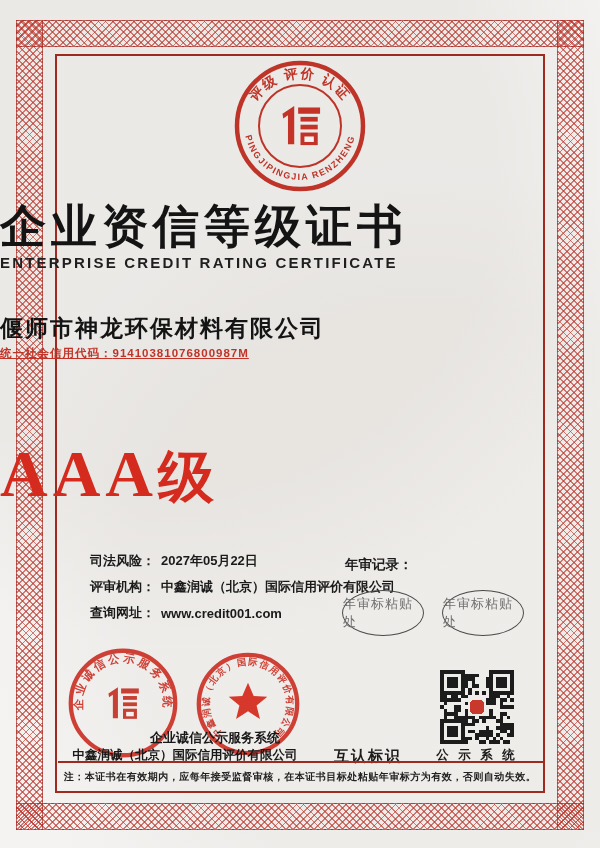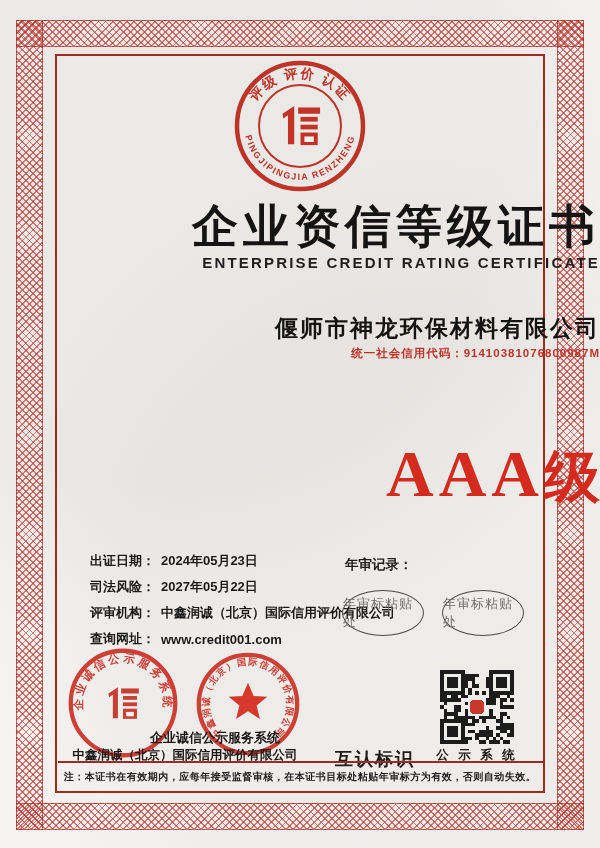--- a/index.html
+++ b/index.html
@@ -20,31 +20,31 @@
   .band-top{left:16px;right:16px;top:20px;height:25px;border-top:1.5px solid rgba(168,40,34,.7);border-bottom:1.5px solid rgba(168,40,34,.7);}
   .band-bottom{left:16px;right:16px;bottom:18px;height:25px;border-top:1.5px solid rgba(168,40,34,.7);border-bottom:1.5px solid rgba(168,40,34,.7);}
   .band-left{top:20px;bottom:18px;left:16px;width:25px;border-left:1.5px solid rgba(168,40,34,.7);border-right:1.5px solid rgba(168,40,34,.7);}
   .band-right{top:20px;bottom:18px;right:16px;width:25px;border-left:1.5px solid rgba(168,40,34,.7);border-right:1.5px solid rgba(168,40,34,.7);}
   .frame{position:absolute;left:55px;right:55px;top:54px;bottom:55px;border:2.5px solid #9e2a20;}
   .note-strip{position:absolute;left:57.5px;right:57.5px;bottom:57.5px;height:28px;border-top:2.5px solid #9e2a20;
     display:flex;align-items:center;justify-content:center;}
   .note-text{font-size:10px;font-weight:bold;letter-spacing:.5px;color:#222;white-space:nowrap;}
 
   .abs{position:absolute;}
-  .ctr{width:100%;text-align:right;}
+  .ctr{width:100%;text-align:left;}
 
   
   .badge{left:50%;top:56px;transform:translateX(-50%);width:140px;height:140px;}
 
   
   .title{top:196px;font-size:46px;font-weight:bold;letter-spacing:5px;color:#141414;white-space:nowrap;}
   .subtitle{top:254px;font-size:15px;font-weight:bold;letter-spacing:2.2px;color:#1f1f1f;white-space:nowrap;}
   .credit-code{top:281px;right:88px;font-size:12.5px;font-weight:bold;color:#c23327;letter-spacing:1px;}
   .company{top:313px;font-size:23px;font-weight:bold;letter-spacing:2px;color:#141414;}
-  .uscc{top:346px;font-size:11.5px;font-weight:bold;color:#c23327;letter-spacing:1px;}
+  .uscc{top:346px;font-size:11.5px;font-weight:bold;color:#c23327;letter-spacing:1px;text-decoration:underline;}
 
   .para{top:369px;left:82px;right:82px;font-size:14.5px;font-weight:bold;line-height:1.55;
     text-indent:2em;text-align:justify;color:#191919;}
 
   .rating{top:436px;color:#d52b1e;font-weight:bold;white-space:nowrap;}
   .rating-aaa{font-family:"Liberation Serif",serif;font-size:66px;letter-spacing:5px;}
   .rating-suffix{font-size:56px;letter-spacing:0;}
 
   
   .details{left:90px;top:548px;}
@@ -56,21 +56,21 @@
     display:flex;align-items:center;justify-content:center;font-size:13px;color:#6f6f6f;letter-spacing:1px;}
   .sticker-1{left:342px;top:590px;}
   .sticker-2{left:442px;top:590px;}
 
   
   .seal-left{left:66px;top:646px;width:114px;height:114px;opacity:.93;}
   .seal-right{left:194px;top:650px;width:108px;height:108px;opacity:.93;}
   .seal-cap1{top:729px;left:95px;width:240px;text-align:center;font-size:13px;font-weight:bold;color:#181818;white-space:nowrap;}
   .seal-cap2{top:747px;left:50px;width:270px;text-align:center;font-size:12.5px;font-weight:bold;color:#181818;white-space:nowrap;}
   .cza{left:344px;top:684px;width:62px;height:50px;}
-  .cza-label{left:334px;top:747px;width:82px;text-align:center;font-size:18px;font-weight:bold;letter-spacing:2px;}
+  .cza-label{left:334px;top:747px;width:82px;text-align:left;font-size:15px;font-weight:bold;letter-spacing:2px;}
   .qr{left:440px;top:670px;width:74px;height:74px;}
   .qr-label{left:428px;top:747px;width:98px;text-align:center;font-size:12.5px;font-weight:bold;letter-spacing:3px;white-space:nowrap;}
 </style>
 </head>
 <body>
 
 <div class="cert">
 
   <svg width="0" height="0" style="position:absolute" aria-hidden="true">
     <defs>
@@ -112,24 +112,20 @@
 
   <div class="abs ctr company">偃师市神龙环保材料有限公司</div>
   <div class="abs ctr uscc"><span>统一社会信用代码：</span><span>91410381076800987M</span></div>
 
 
   <div class="abs ctr rating">
     <span class="rating-aaa">AAA</span><span class="rating-suffix">级</span>
   </div>
 
   <div class="abs details">
-    <div class="detail-row">
-      <span class="detail-label">出证日期：</span>
-      <span class="detail-value">2024年05月23日</span>
-    </div>
     <div class="detail-row">
       <span class="detail-label">司法风险：</span>
       <span class="detail-value">2027年05月22日</span>
     </div>
     <div class="detail-row">
       <span class="detail-label">评审机构：</span>
       <span class="detail-value">中鑫润诚（北京）国际信用评价有限公司</span>
     </div>
     <div class="detail-row">
       <span class="detail-label">查询网址：</span>

